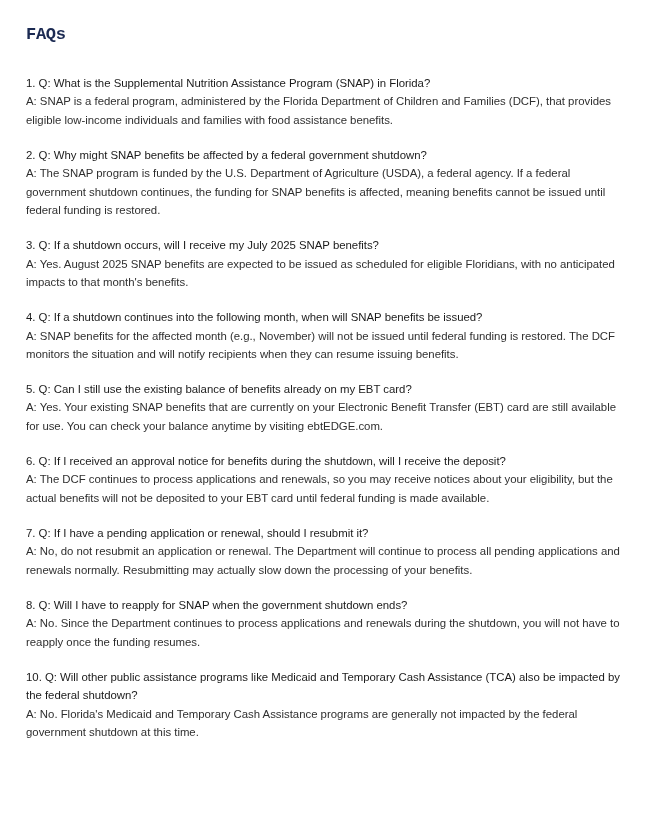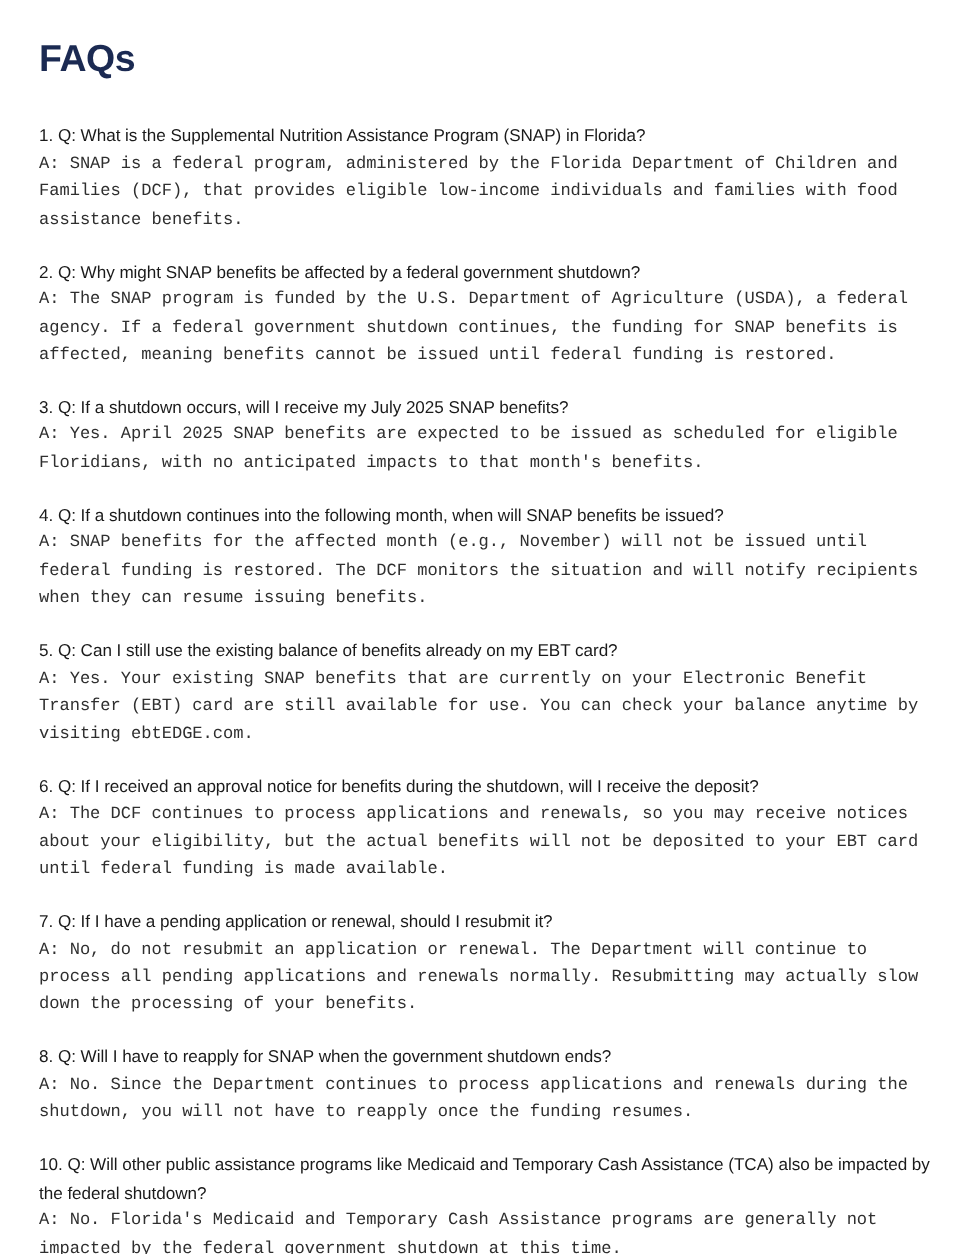--- a/index.html
+++ b/index.html
@@ -16,26 +16,27 @@
   .page {
     position: relative;
     width: 650px;
     height: 836px;
     box-sizing: border-box;
     padding: 26px 25px 0 26px;
     background: #ffffff;
     overflow: hidden;
   }
   .faq-heading {
-    font-size: 25px;
+    font-size: 17px;
     font-weight: bold;
     color: #1b2a52;
     letter-spacing: -0.3px;
     margin: 0 0 30px 0;
     line-height: 1.05;
+    font-family: Liberation Mono, monospace;
   }
   .faq-list {
     display: block;
   }
   .faq-item {
     margin-bottom: 16.5px;
   }
   .faq-item:last-child {
     margin-bottom: 0;
   }
@@ -47,21 +48,20 @@
     margin: 0;
     letter-spacing: -0.02px;
   }
   .faq-answer {
     font-size: 11.4px;
     font-weight: normal;
     color: #2f2f2f;
     line-height: 1.62;
     margin: 0;
     letter-spacing: -0.02px;
-    font-family: Liberation Mono, monospace;
   }
 </style>
 </head>
 <body>
 
 <div class="page">
 
   <h1 class="faq-heading">FAQs</h1>
 
   <div class="faq-list">
@@ -71,21 +71,21 @@
       <p class="faq-answer">A: SNAP is a federal program, administered by the Florida Department of Children and Families (DCF), that provides eligible low-income individuals and families with food assistance benefits.</p>
     </div>
 
     <div class="faq-item">
       <p class="faq-question">2. Q: Why might SNAP benefits be affected by a federal government shutdown?</p>
       <p class="faq-answer">A: The SNAP program is funded by the U.S. Department of Agriculture (USDA), a federal agency. If a federal government shutdown continues, the funding for SNAP benefits is affected, meaning benefits cannot be issued until federal funding is restored.</p>
     </div>
 
     <div class="faq-item">
       <p class="faq-question">3. Q: If a shutdown occurs, will I receive my July 2025 SNAP benefits?</p>
-      <p class="faq-answer">A: Yes. April 2025 SNAP benefits are expected to be issued as scheduled for eligible Floridians, with no anticipated impacts to that month's benefits.</p>
+      <p class="faq-answer">A: Yes. August 2025 SNAP benefits are expected to be issued as scheduled for eligible Floridians, with no anticipated impacts to that month's benefits.</p>
     </div>
 
     <div class="faq-item">
       <p class="faq-question">4. Q: If a shutdown continues into the following month, when will SNAP benefits be issued?</p>
       <p class="faq-answer">A: SNAP benefits for the affected month (e.g., November) will not be issued until federal funding is restored. The DCF monitors the situation and will notify recipients when they can resume issuing benefits.</p>
     </div>
 
     <div class="faq-item">
       <p class="faq-question">5. Q: Can I still use the existing balance of benefits already on my EBT card?</p>
       <p class="faq-answer">A: Yes. Your existing SNAP benefits that are currently on your Electronic Benefit Transfer (EBT) card are still available for use. You can check your balance anytime by visiting ebtEDGE.com.</p>

